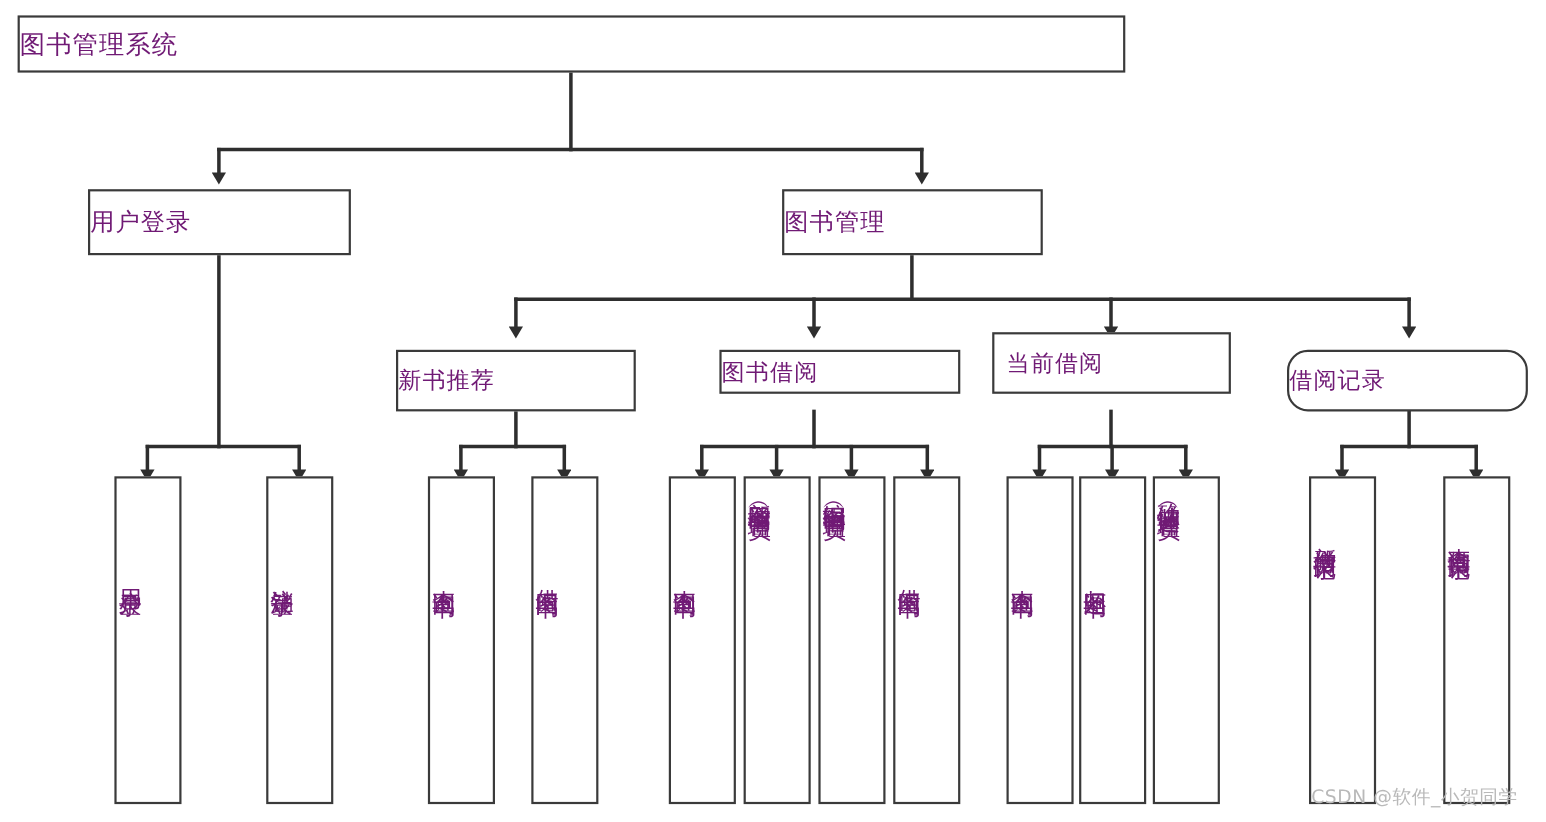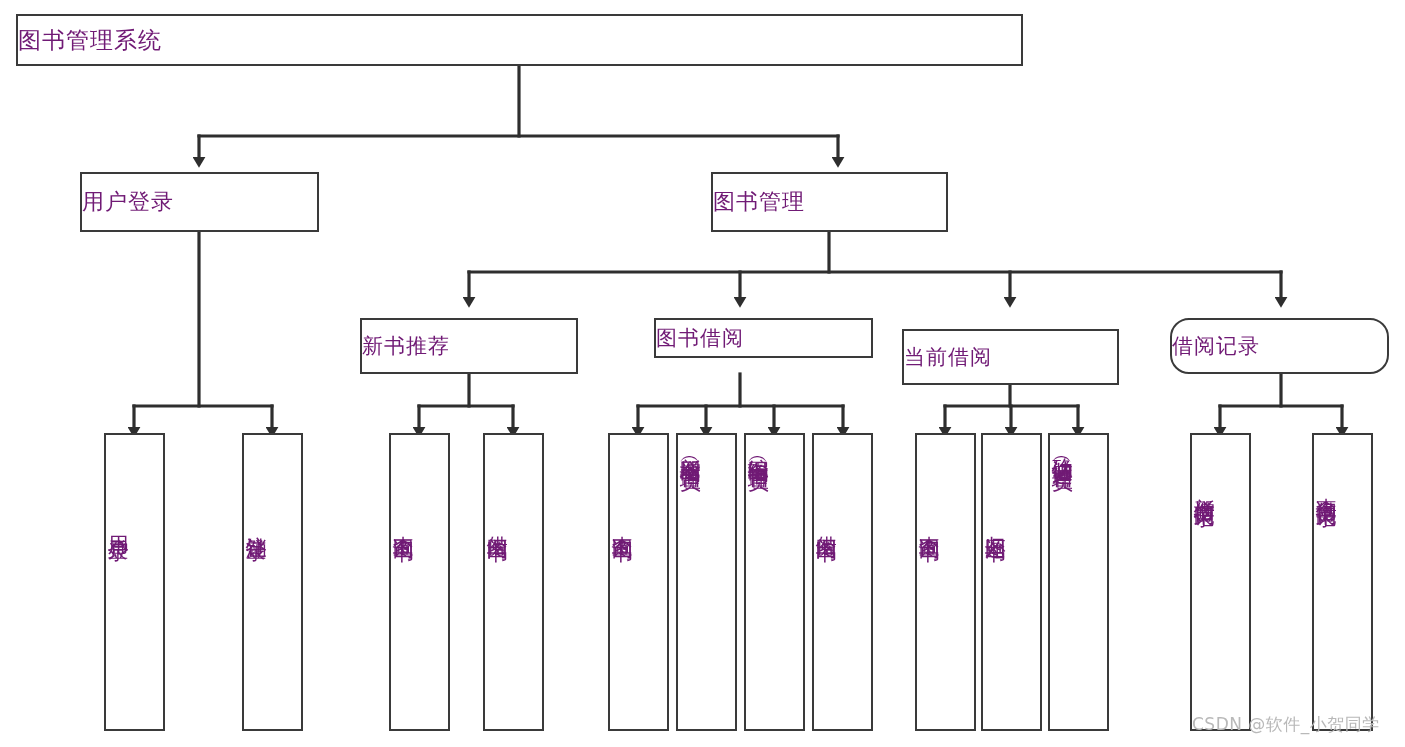--- a/index.html
+++ b/index.html
@@ -143,21 +143,21 @@
   <div class="node node-l2" style="left:711px; top:172px; width:237px; height:60px;">
     <span>图书管理</span>
   </div>
 
   <div class="node node-l3" style="left:360px; top:318px; width:218px; height:56px;">
     <span>新书推荐</span>
   </div>
   <div class="node node-l3" style="left:631px; top:318px; width:219px; height:40px;margin-left:23px;">
     <span>图书借阅</span>
   </div>
-  <div class="node node-l3" style="left:902px; top:329px; width:217px; height:56px;">
+  <div class="node node-l3" style="left:902px; top:302px; width:217px; height:56px;padding-left:11px;">
     <span>当前借阅</span>
   </div>
   <div class="node node-l3" style="left:1170px; top:318px; width:219px; height:56px;border-radius:19px;">
     <span>借阅记录</span>
   </div>
 
   <div class="node node-leaf leaf-short" style="left:104px; top:433px; width:61px; height:298px;">
     <span class="vtext">用户登录</span>
   </div>
   <div class="node node-leaf leaf-short" style="left:242px; top:433px; width:61px; height:298px;">

